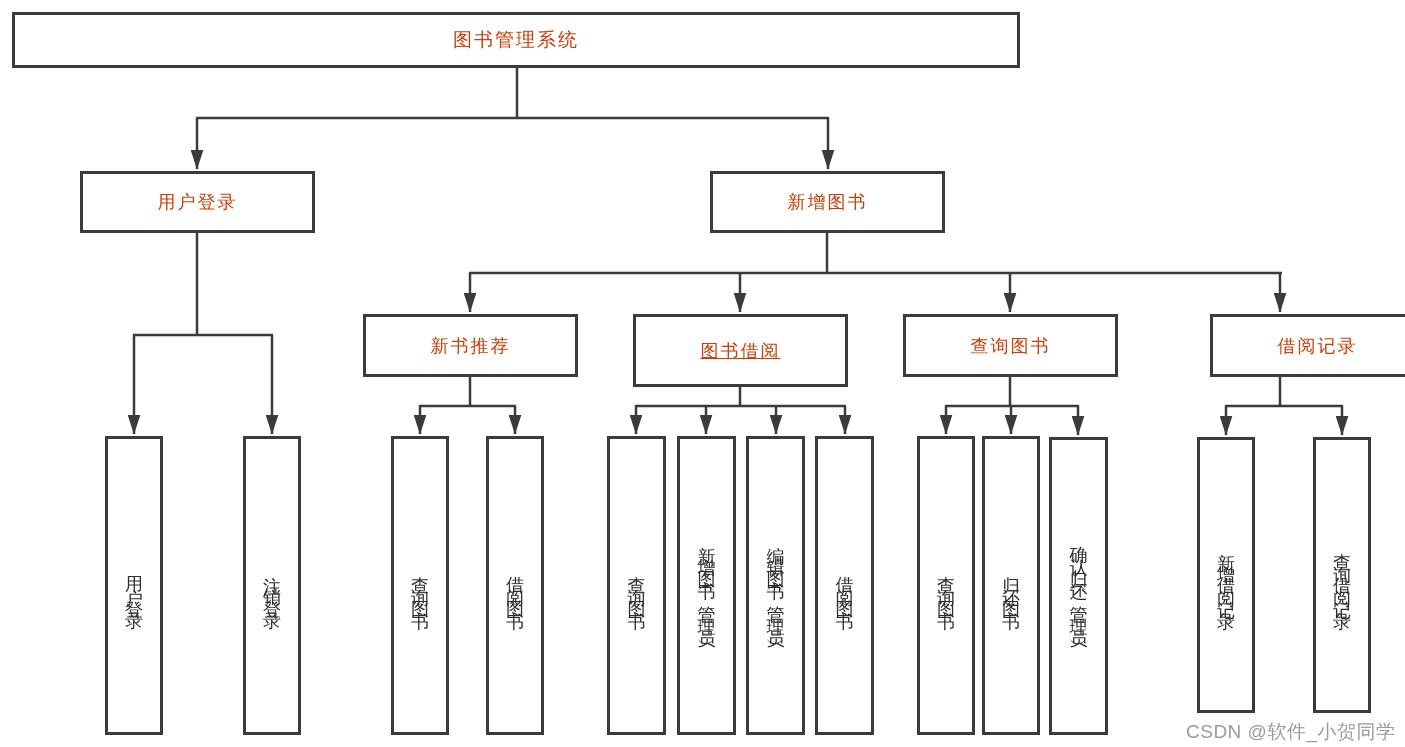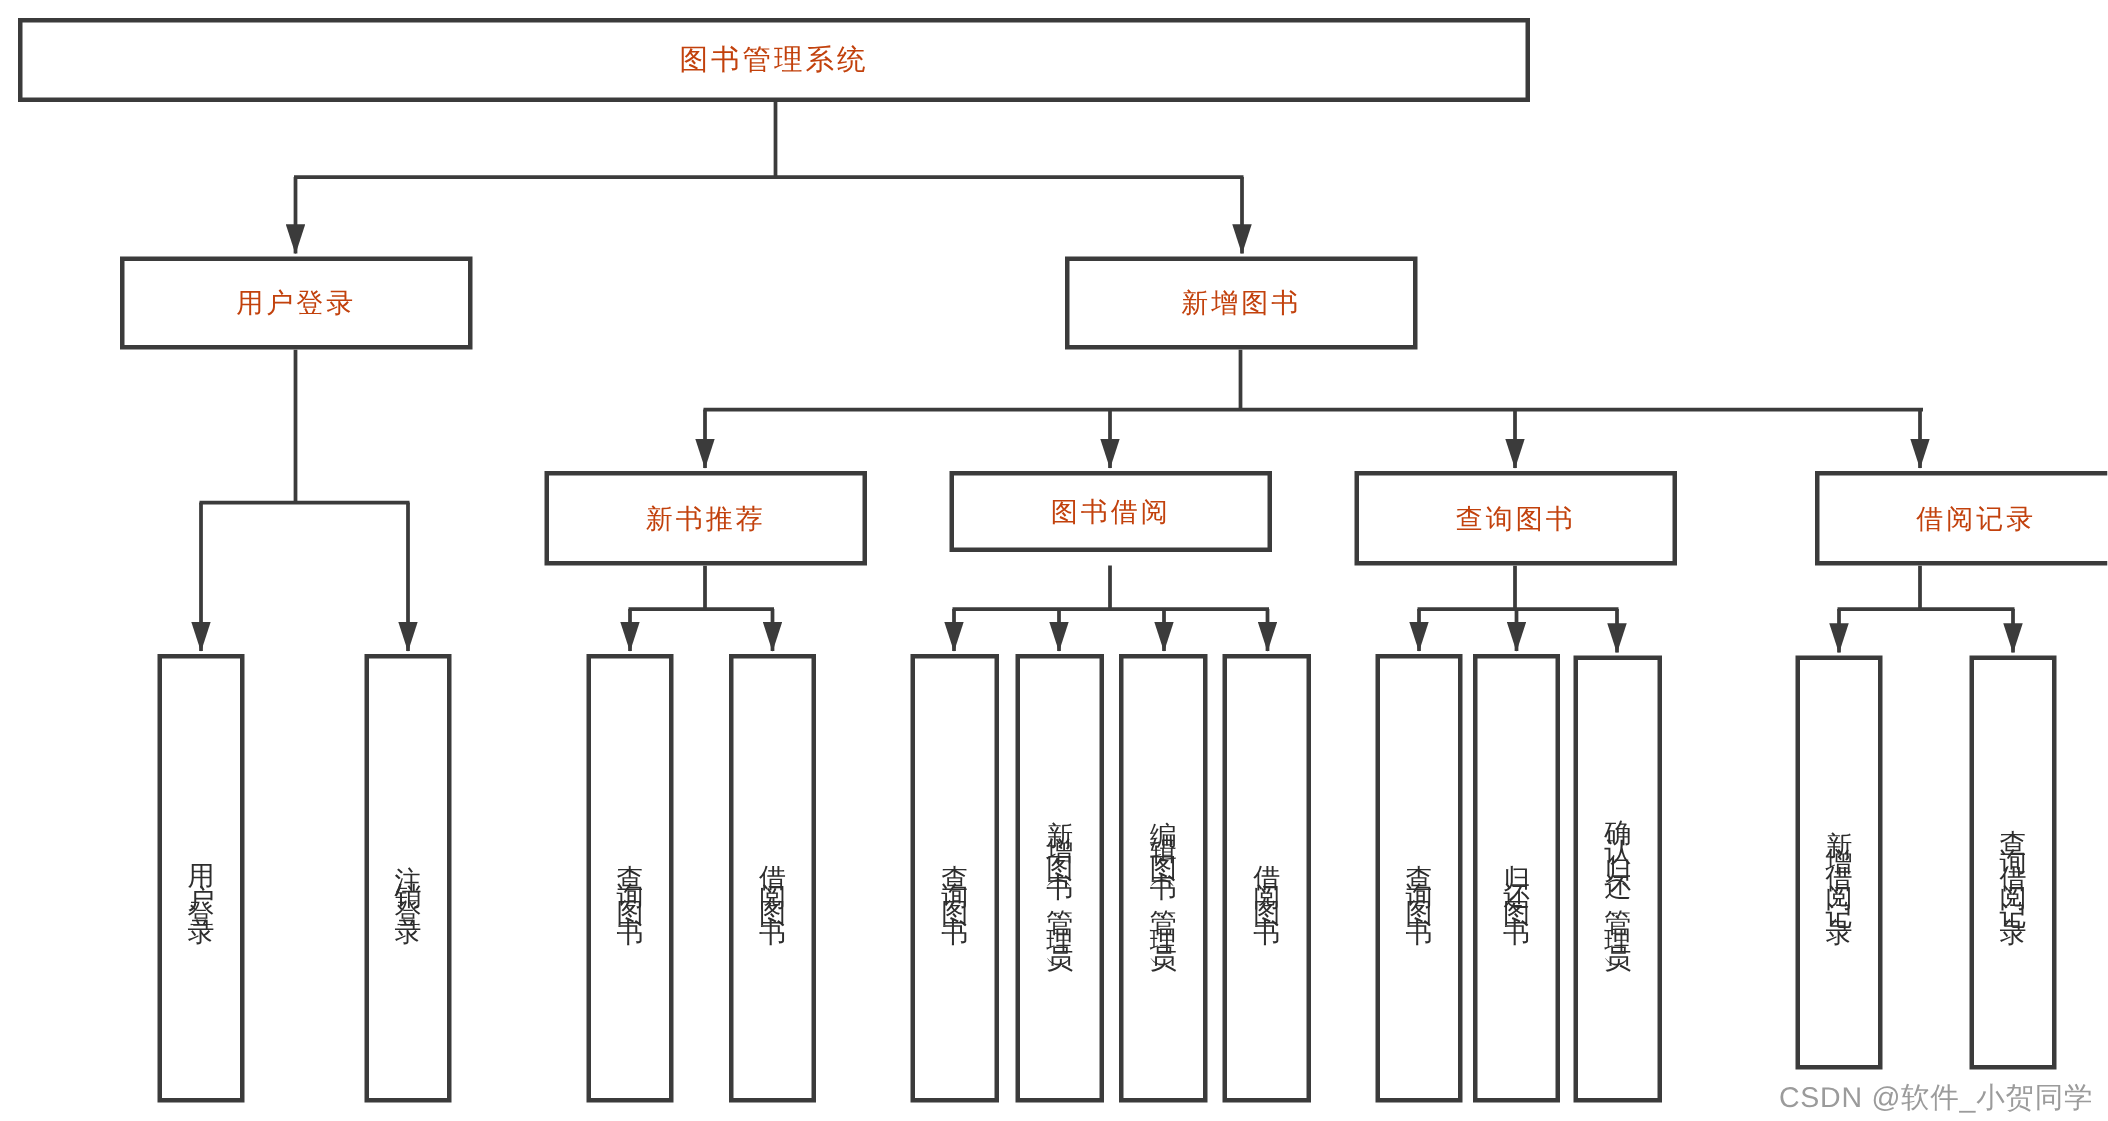--- a/index.html
+++ b/index.html
@@ -142,21 +142,21 @@
   <div class="hbox" style="left:80px; top:171px; width:235px; height:62px;">
     <span>用户登录</span>
   </div>
   <div class="hbox" style="left:710px; top:171px; width:235px; height:62px;">
     <span>新增图书</span>
   </div>
 
   <div class="hbox" style="left:363px; top:314px; width:215px; height:63px;">
     <span>新书推荐</span>
   </div>
-  <div class="hbox" style="left:633px; top:314px; width:215px; height:54px;">
+  <div class="hbox" style="left:633px; top:314px; width:215px; height:73px;text-decoration:underline;">
     <span>图书借阅</span>
   </div>
   <div class="hbox" style="left:903px; top:314px; width:215px; height:63px;">
     <span>查询图书</span>
   </div>
   <div class="hbox" style="left:1173px; top:314px; width:215px; height:63px;margin-left:37px;">
     <span>借阅记录</span>
   </div>
 
   <div class="vbox" style="left:105px; top:436px; width:58px; height:299px;">

